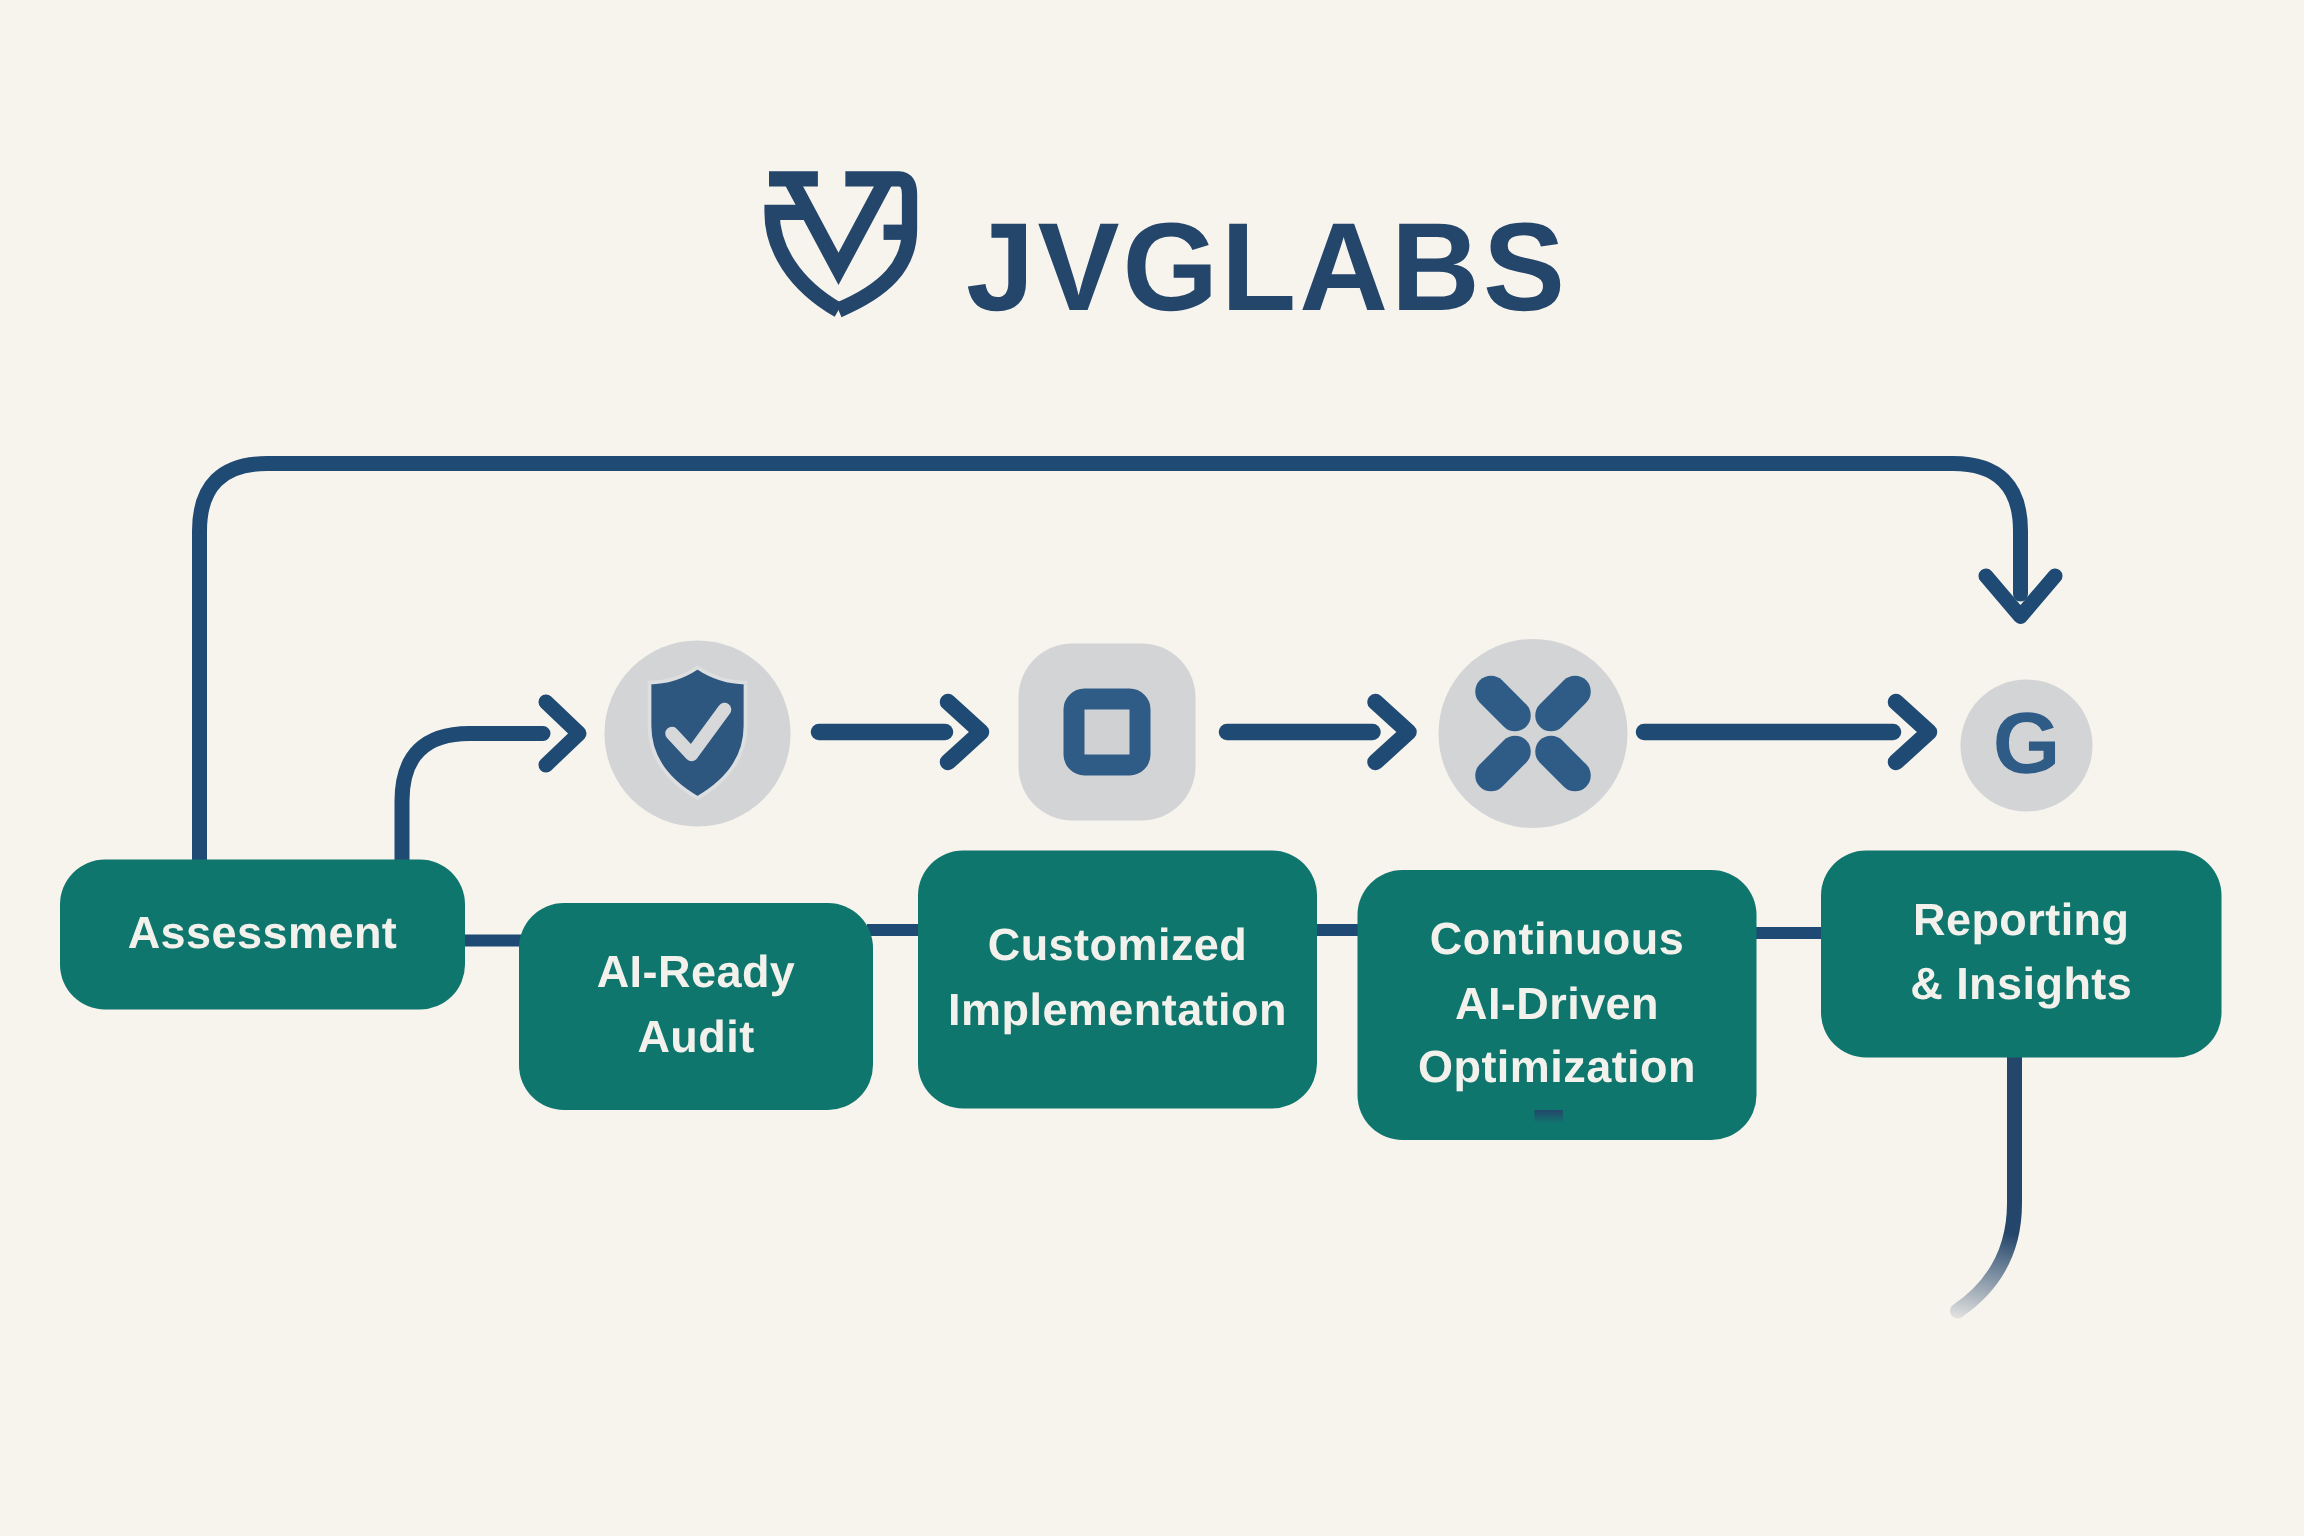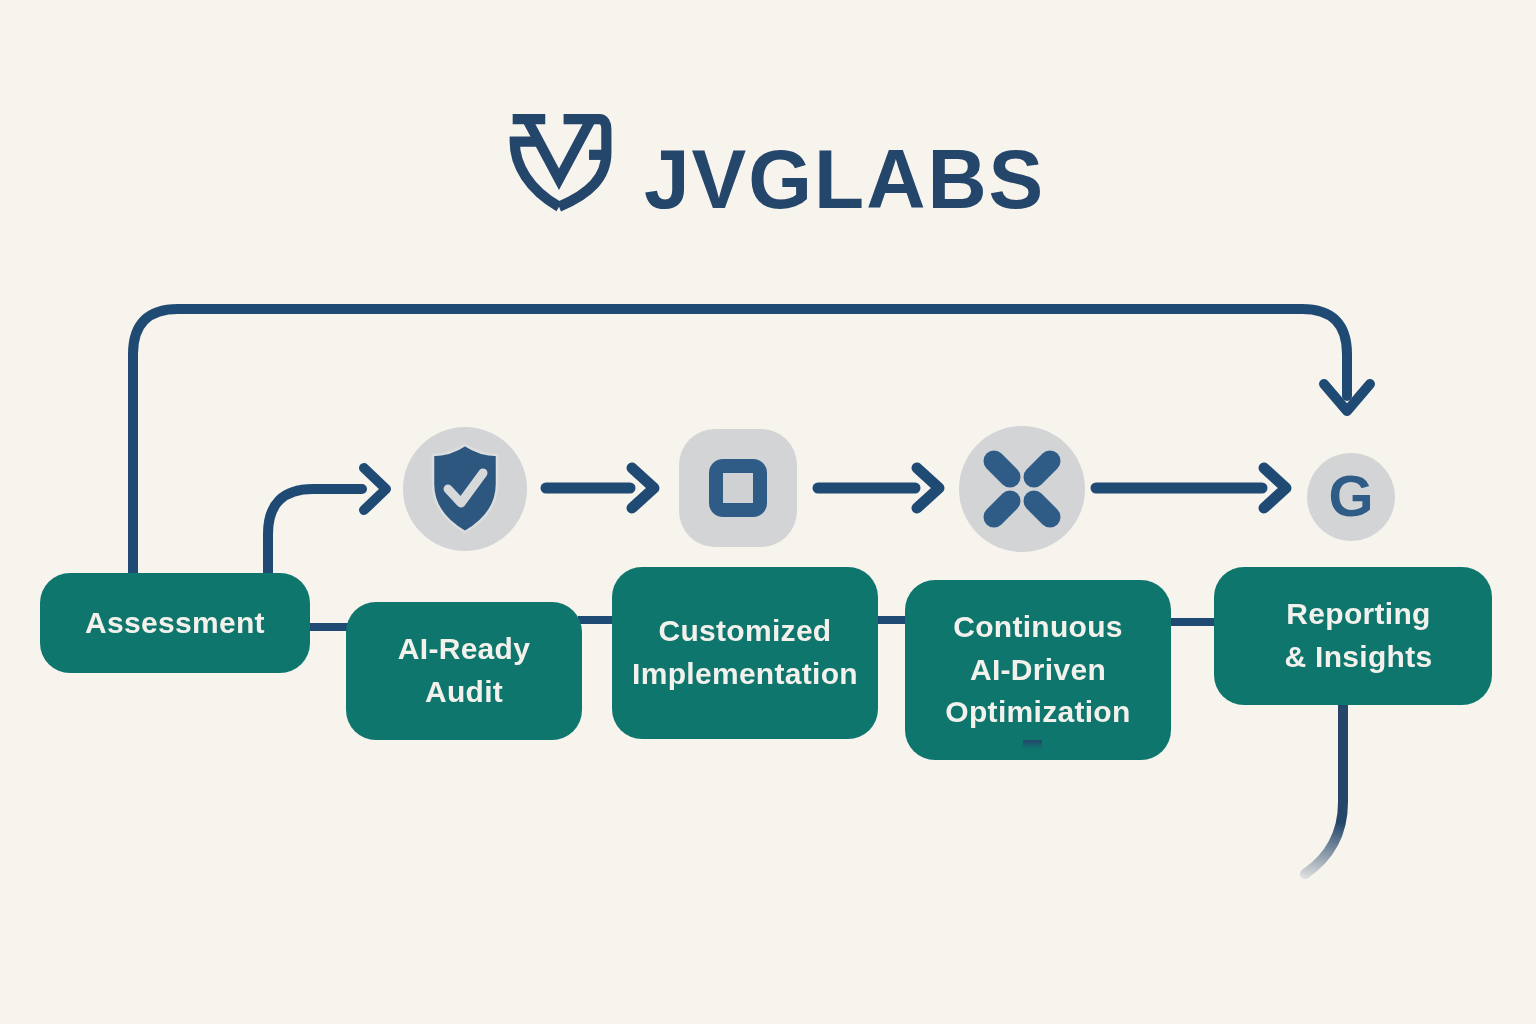--- a/index.html
+++ b/index.html
@@ -37,21 +37,21 @@
     line-height:1.42;
     display:flex;align-items:center;justify-content:center;
     text-align:center;
     white-space:pre-line;
     letter-spacing:.3px;
   }
   .box-assessment{left:40px;top:573px;width:270px;height:100px;}
   .box-audit{left:346px;top:602px;width:236px;height:138px;}
   .box-implementation{left:612px;top:567px;width:266px;height:172px;}
   .box-optimization{left:905px;top:562px;width:266px;height:180px;margin-top:18px;}
-  .box-reporting{left:1214px;top:567px;width:267px;height:138px;padding-left:11px;}
+  .box-reporting{left:1214px;top:567px;width:267px;height:138px;}
   
   .icon-badge{
     position:absolute;
     background:#d3d4d6;
     display:flex;align-items:center;justify-content:center;
   }
   .badge-circle{border-radius:50%;}
   .badge-shield{left:403px;top:427px;width:124px;height:124px;}
   .badge-square{left:679px;top:429px;width:118px;height:118px;border-radius:36px;}
   .badge-x{left:959px;top:426px;width:126px;height:126px;}

